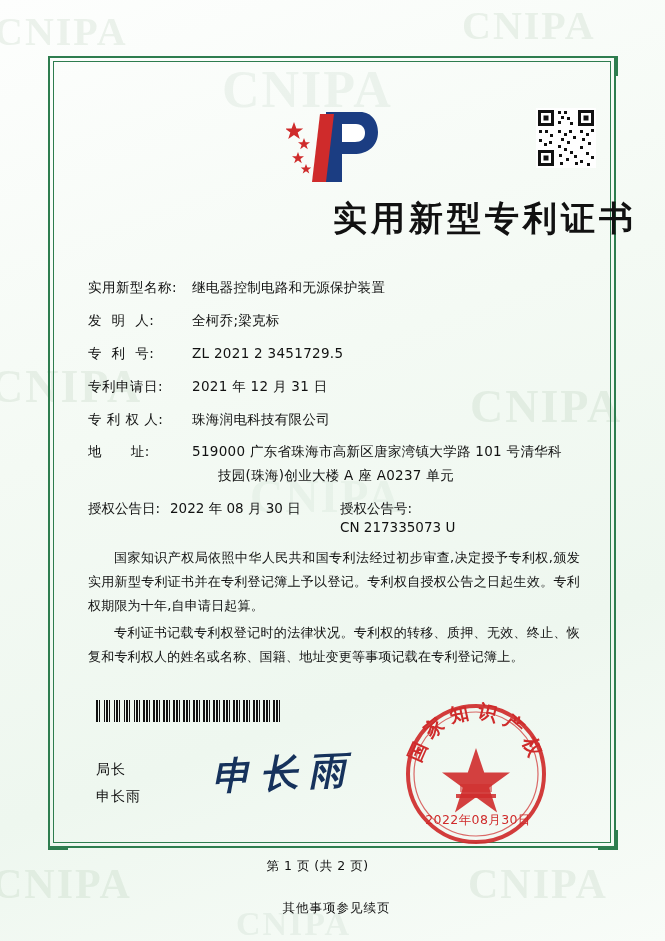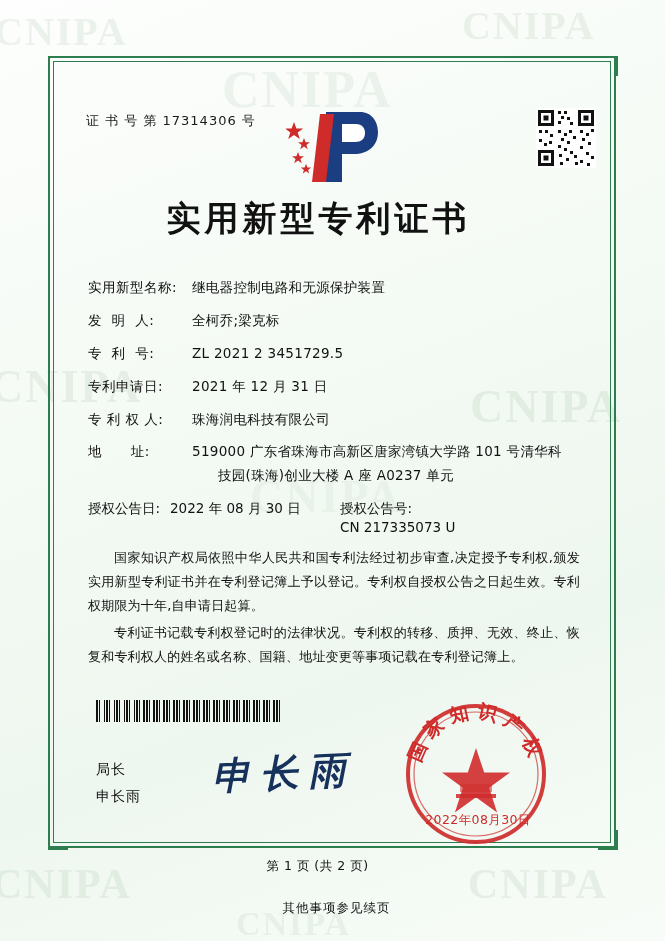--- a/index.html
+++ b/index.html
@@ -89,21 +89,21 @@
   .qr {
     position: absolute;
     left: 536px; top: 108px;
     width: 60px; height: 60px;
   }
 
   .title {
     position: absolute;
     left: 0; top: 196px;
     width: 637px;
-    text-align: center;
+    text-align: right;
     font-family: "DejaVu Sans", "Liberation Sans", sans-serif;
     font-weight: bold;
     font-size: 34px;
     letter-spacing: 4px;
     color: #111111;
   }
 
   
   .fields {
     position: absolute;
@@ -244,21 +244,20 @@
   <div class="wm wm8">CNIPA</div>
   <div class="wm wm9">CNIPA</div>
 
   <div class="frame-outer"></div>
   <div class="frame-inner"></div>
   <div class="notch n-tl"></div>
   <div class="notch n-tr"></div>
   <div class="notch n-bl"></div>
   <div class="notch n-br"></div>
 
-  <div class="cert-no">证 书 号 第 17314306 号</div>
 
   <div class="logo">
     <svg viewBox="0 0 96 78" width="96" height="78" aria-hidden="true">
       <path d="M40 4 H74 C86 4 92 14 92 24 C92 38 82 46 68 46 H56 V74 H40 Z" fill="#1b3d82"></path>
       <path d="M56 16 H70 C76 16 79 20 79 25 C79 31 75 34 69 34 H56 Z" fill="#ffffff"></path>
       <path d="M34 6 L48 6 L40 74 L26 74 Z" fill="#cf2b2b"></path>
       <g fill="#cf2b2b">
         <polygon points="8,14 10.4,20.4 17.2,20.4 11.7,24.4 13.8,31 8,27 2.2,31 4.3,24.4 -1.2,20.4 5.6,20.4"></polygon>
         <polygon points="18,30 19.6,34.2 24,34.2 20.4,36.9 21.8,41.2 18,38.5 14.2,41.2 15.6,36.9 12,34.2 16.4,34.2"></polygon>
         <polygon points="12,44 13.6,48.2 18,48.2 14.4,50.9 15.8,55.2 12,52.5 8.2,55.2 9.6,50.9 6,48.2 10.4,48.2"></polygon>

